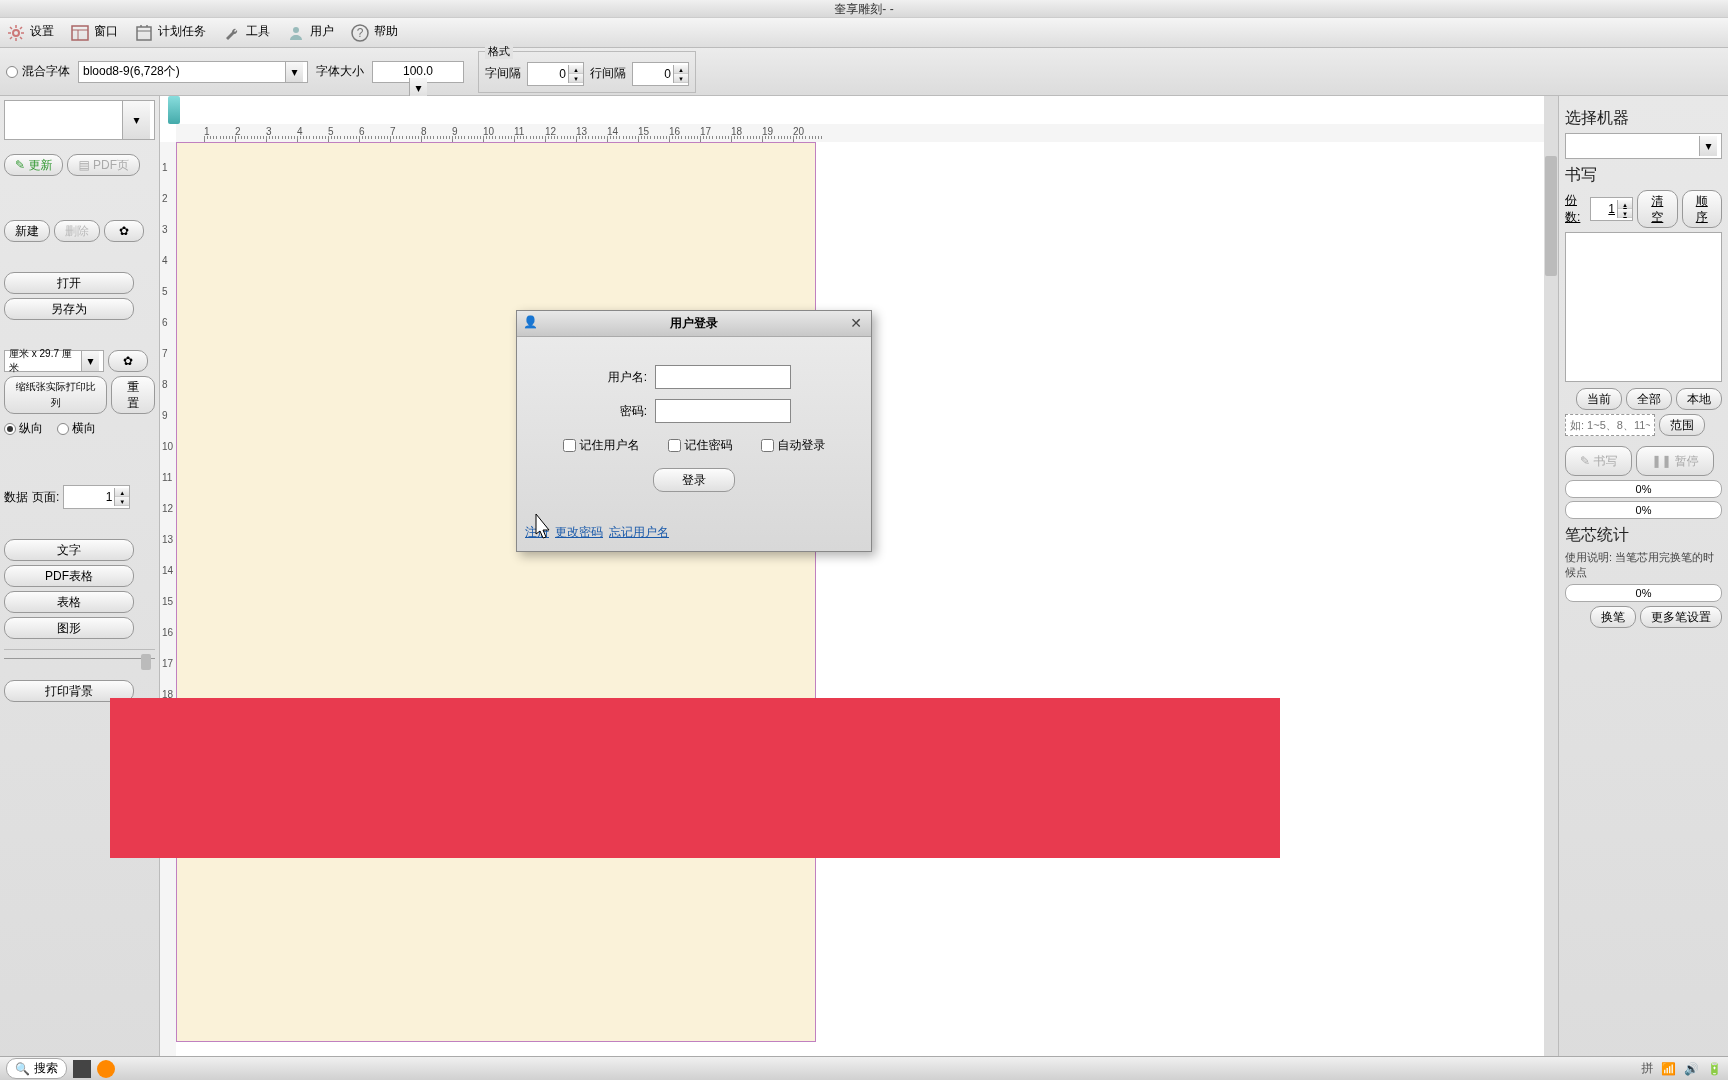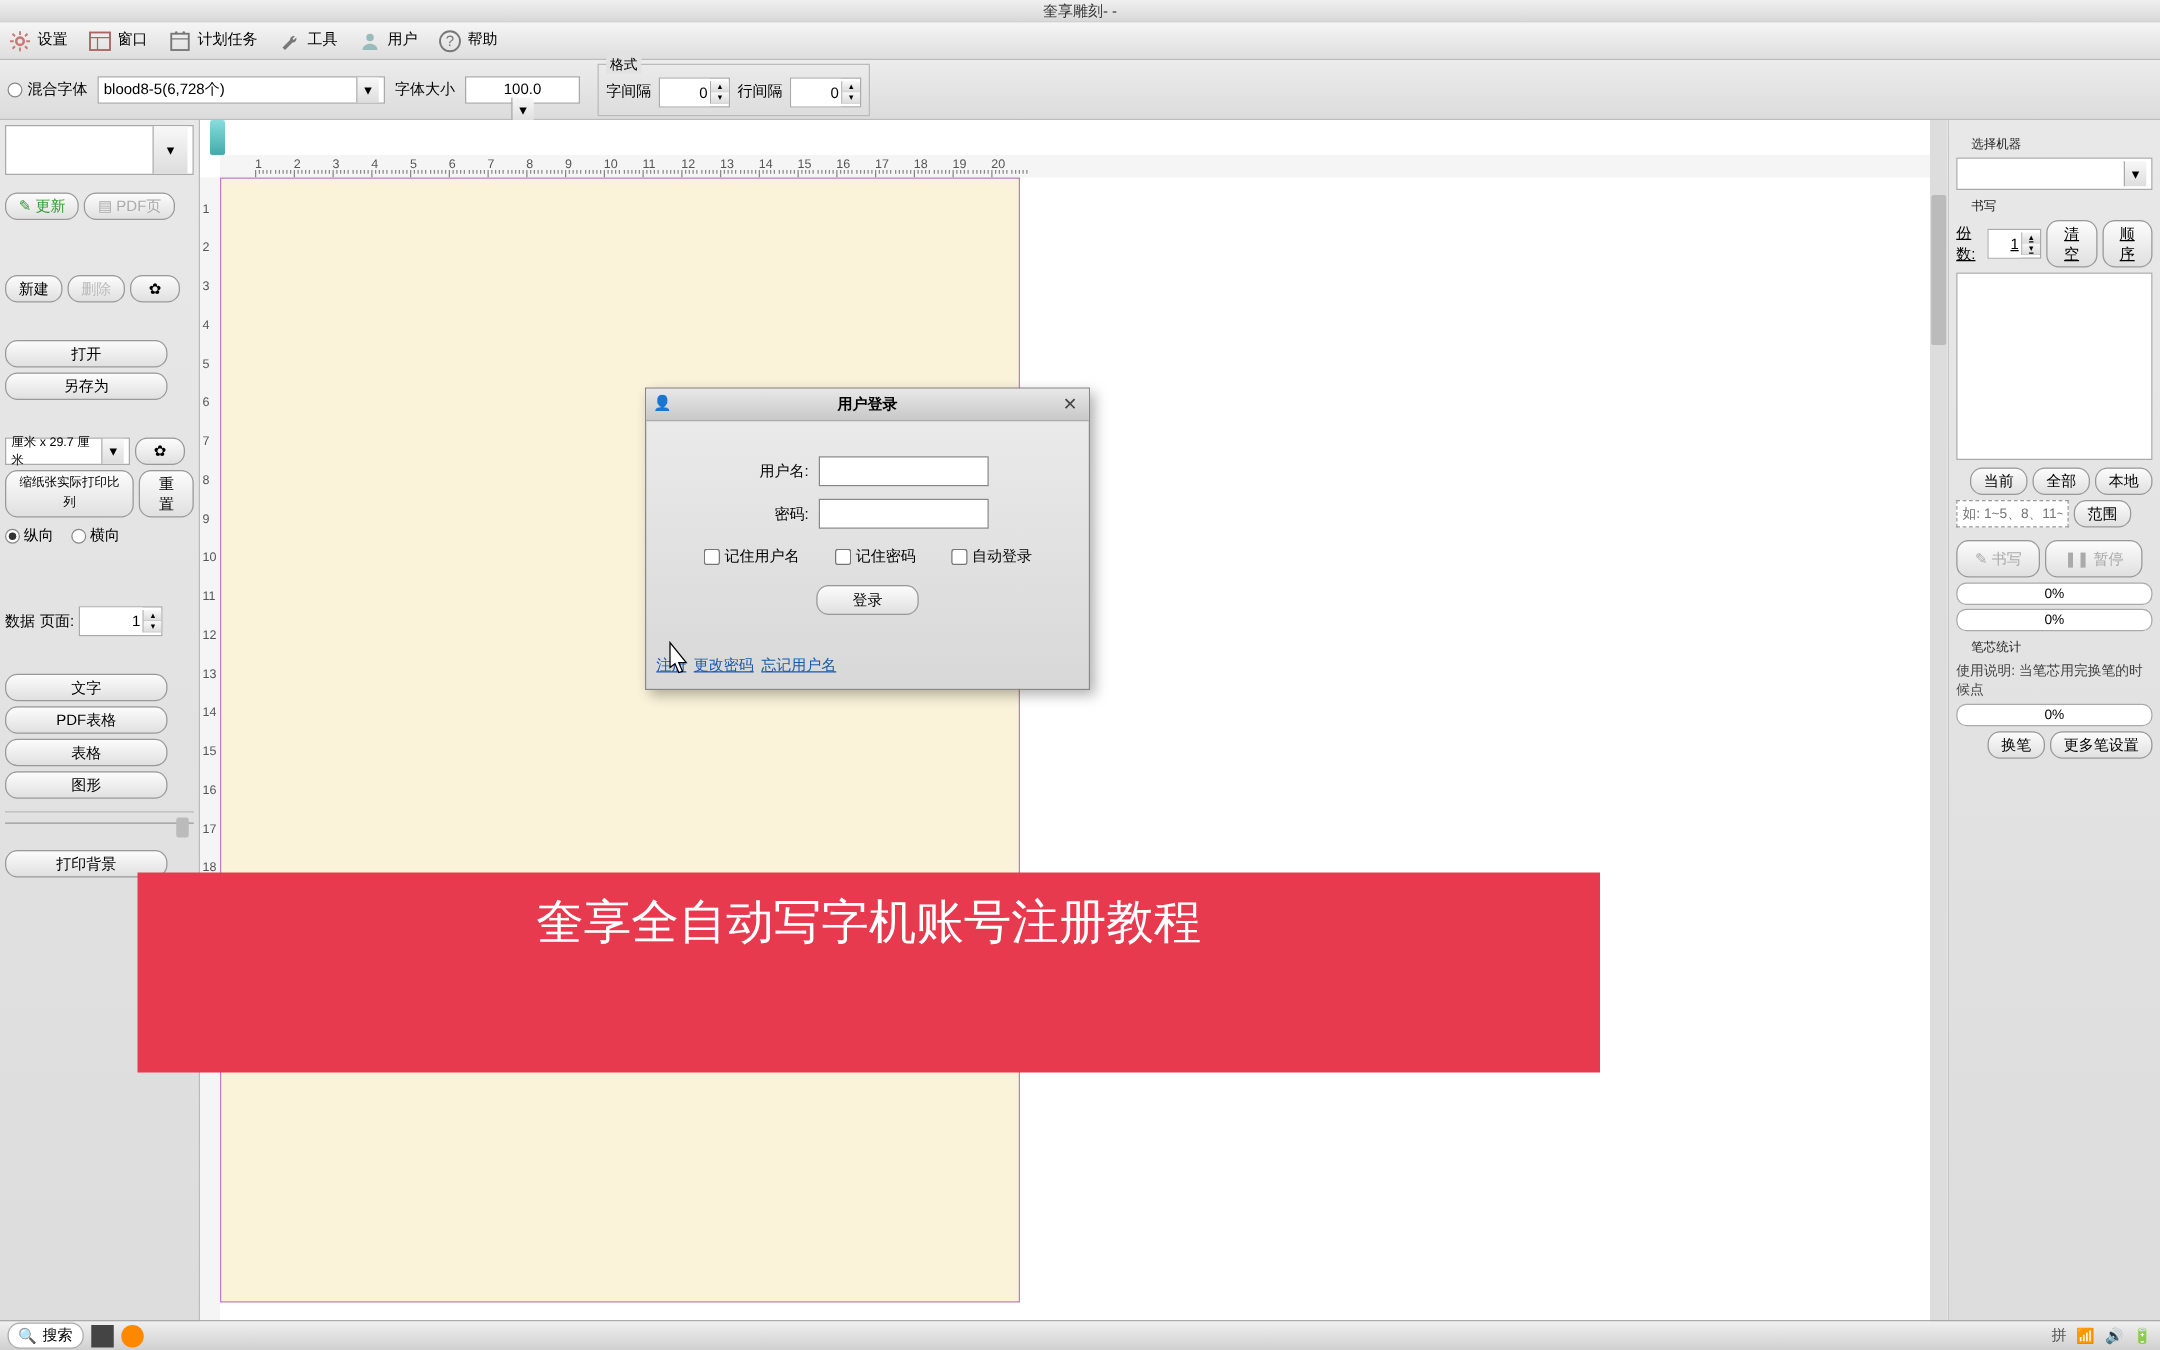--- a/index.html
+++ b/index.html
@@ -26,21 +26,21 @@
 .btn-row{display:flex;gap:4px;margin:4px 0;}
 .canvas-wrap{flex:1;position:relative;background:#fff;overflow:hidden;}
 .ruler-h{position:absolute;top:28px;left:16px;right:0;height:18px;background:#f5f5f5;}
 .ruler-v{position:absolute;top:46px;left:0;width:16px;bottom:0;background:#f5f5f5;}
 .ruler-tick{position:absolute;font-size:10px;color:#555;}
 .paper{position:absolute;top:46px;left:16px;width:640px;height:900px;background:#faf2d9;border:1px solid #c080c0;}
 .pen-icon{position:absolute;top:0;left:8px;width:12px;height:28px;background:linear-gradient(#8dd,#4aa);border-radius:2px;}
 .scrollbar-v{position:absolute;right:0;top:0;bottom:0;width:14px;background:#ddd;}
 .scrollbar-v .thumb{position:absolute;top:60px;width:12px;left:1px;height:120px;background:#bbb;border-radius:2px;}
 .right-panel{width:170px;background:linear-gradient(#e8e8e8,#dcdcdc);border-left:1px solid #bbb;padding:6px;overflow:hidden;}
-.section-label{font-size:10px;margin:6px 12px 4px;color:#222;}
+.section-label{font-size:16px;margin:6px 0 4px;color:#222;}
 .listbox{width:100%;height:150px;background:#fff;border:1px solid #aaa;}
 .range-input{border:1px dashed #999;padding:2px 4px;color:#aaa;font-size:11px;width:90px;}
 .progress-bar{border:1px solid #aaa;background:#fff;height:18px;text-align:center;line-height:16px;font-size:11px;margin:3px 0;border-radius:8px;}
 
 .dialog{position:absolute;left:516px;top:310px;width:356px;background:linear-gradient(#ececec,#d8d8d8);border:1px solid #888;box-shadow:4px 4px 10px rgba(0,0,0,.3);}
 .dialog-title{height:26px;background:linear-gradient(#e8e8e8,#c8c8c8);display:flex;align-items:center;justify-content:center;position:relative;border-bottom:1px solid #aaa;}
 .dialog-close{position:absolute;right:6px;top:4px;width:18px;height:16px;text-align:center;cursor:pointer;font-size:14px;color:#444;}
 .dialog-body{padding:18px 24px;}
 .form-row{display:flex;align-items:center;justify-content:center;margin:10px 0;gap:8px;}
 .form-row label{width:50px;text-align:right;}
@@ -114,21 +114,21 @@
     <span>帮助</span>
   </div>
 </div>
 
 <div class="toolbar2">
   <label style="display:flex;align-items:center;gap:4px;">
     <span class="radio"></span>
     <span>混合字体</span>
   </label>
   <div class="combo" style="width:230px;justify-content:space-between;">
-    <span>blood8-5(6,728个)</span>
+    <span>blood8-9(6,728个)</span>
     <span class="combo-arrow">▾</span>
   </div>
   <span>字体大小</span>
   <div class="combo" style="width:92px;justify-content:space-between;flex-direction:column;">
     <span>100.0</span>
     <span class="combo-arrow">▾</span>
   </div>
 
   <div class="group-box" style="display:flex;align-items:center;gap:6px;">
     <span class="fieldset-label">格式</span>
@@ -550,21 +550,20 @@
     <a>更改密码</a>
     <a>忘记用户名</a>
   </div>
 </div>
 
 <svg class="cursor" viewBox="0 0 26 32">
     <path d="M8 2v20l4-3 3 7 3-1-3-7h6z" fill="#fff" stroke="#000" stroke-width="1"></path>
   </svg>
 
 <div class="banner">
-  <div class="banner-title">奎享全自动写字机账号注册教程</div>
 </div>
 
 <div class="taskbar">
   <div class="taskbar-left">
     <div class="search-pill">
       <span>🔍</span>
       <span>搜索</span>
     </div>
     <span style="width:18px;height:18px;background:#444;display:inline-block;"></span>
     <span style="width:18px;height:18px;background:#f80;border-radius:50%;display:inline-block;"></span>

